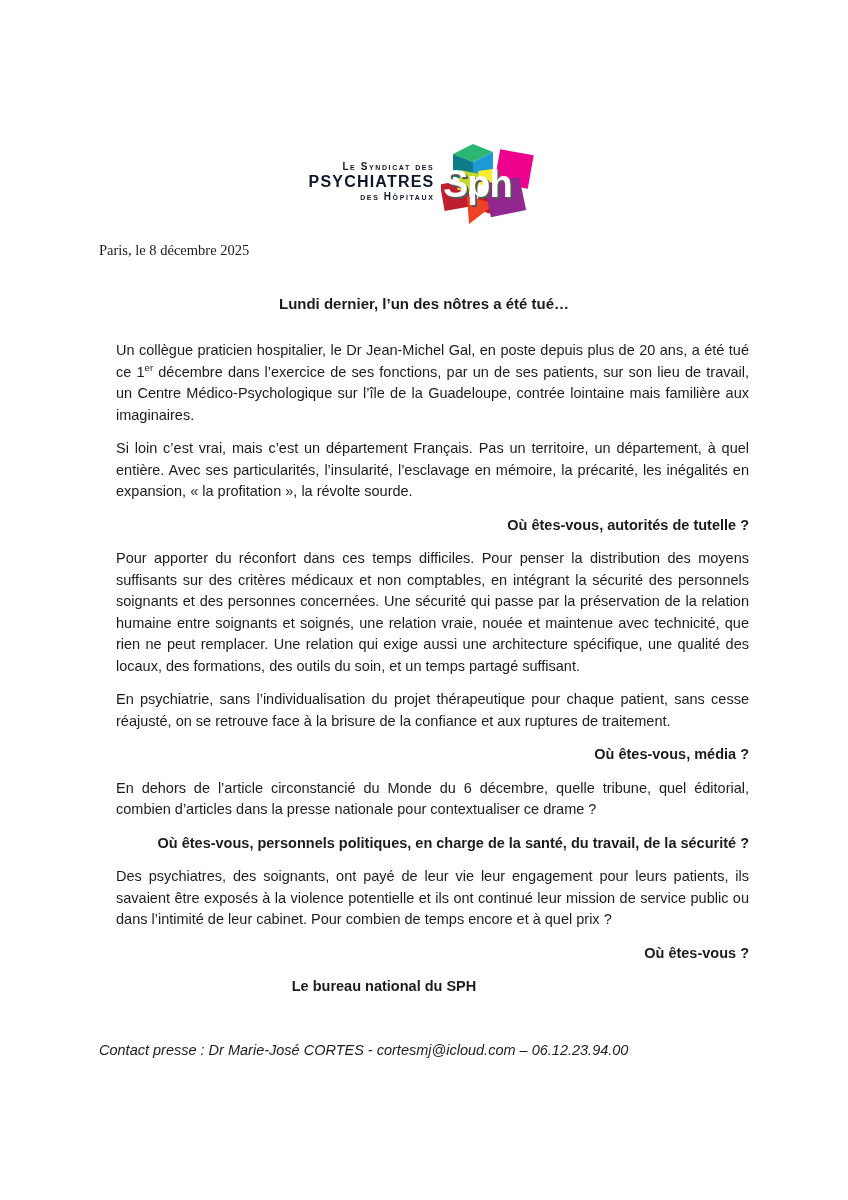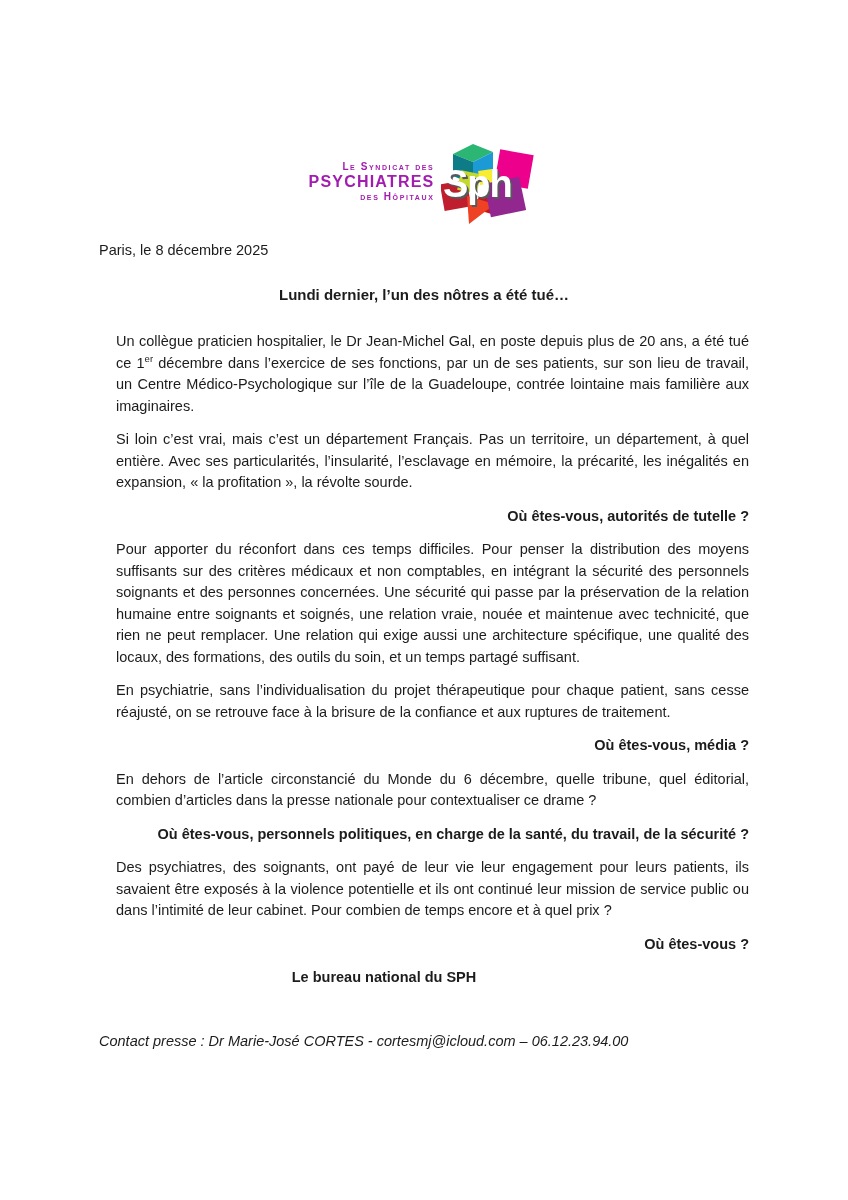--- a/index.html
+++ b/index.html
@@ -6,32 +6,32 @@
   body {
     width: 848px; height: 1200px; overflow: hidden;
     font-family: "Liberation Sans", sans-serif;
     color: #1c1c1c;
     -webkit-font-smoothing: antialiased;
   }
   .page { width: 848px; height: 1200px; position: relative; padding-top: 140px; box-sizing: border-box; }
 
   
   .logo-row { display: flex; justify-content: center; align-items: center; height: 84px; }
-  .org { text-align: right; color: #a21caf; margin-right: 7px; line-height: 1.15; }
+  .org { text-align: right; color: #0f172a; margin-right: 7px; line-height: 1.15; }
   .org-line-small {
     font-size: 10px; letter-spacing: 1.6px; font-variant: small-caps; font-weight: 600;
   }
   .org-line-big {
     font-size: 16px; font-weight: bold; letter-spacing: 1.2px;
   }
 
   
   .content { width: 650px; margin-left: 99px; }
-  .dateline { font-size: 14.5px; margin-top: 18px; }
-  .doc-title { font-size: 15px; font-weight: bold; text-align: center; margin: 28px 0 28px 0; }
+  .dateline { font-size: 14.5px; margin-top: 18px; font-family: Liberation Serif, serif; }
+  .doc-title { font-size: 15px; font-weight: bold; text-align: center; margin: 36px 0 28px 0; }
 
   .para, .subhead {
     font-size: 14.5px; line-height: 21.5px; margin: 0 0 12px 0;
   }
   .para { text-align: justify; margin-left: 17px; }
   .subhead { font-weight: bold; text-align: right; }
   sup.ord { font-size: 9.5px; vertical-align: super; line-height: 0; }
 
   .signoff {
     font-size: 14.5px; font-weight: bold; text-align: center;

